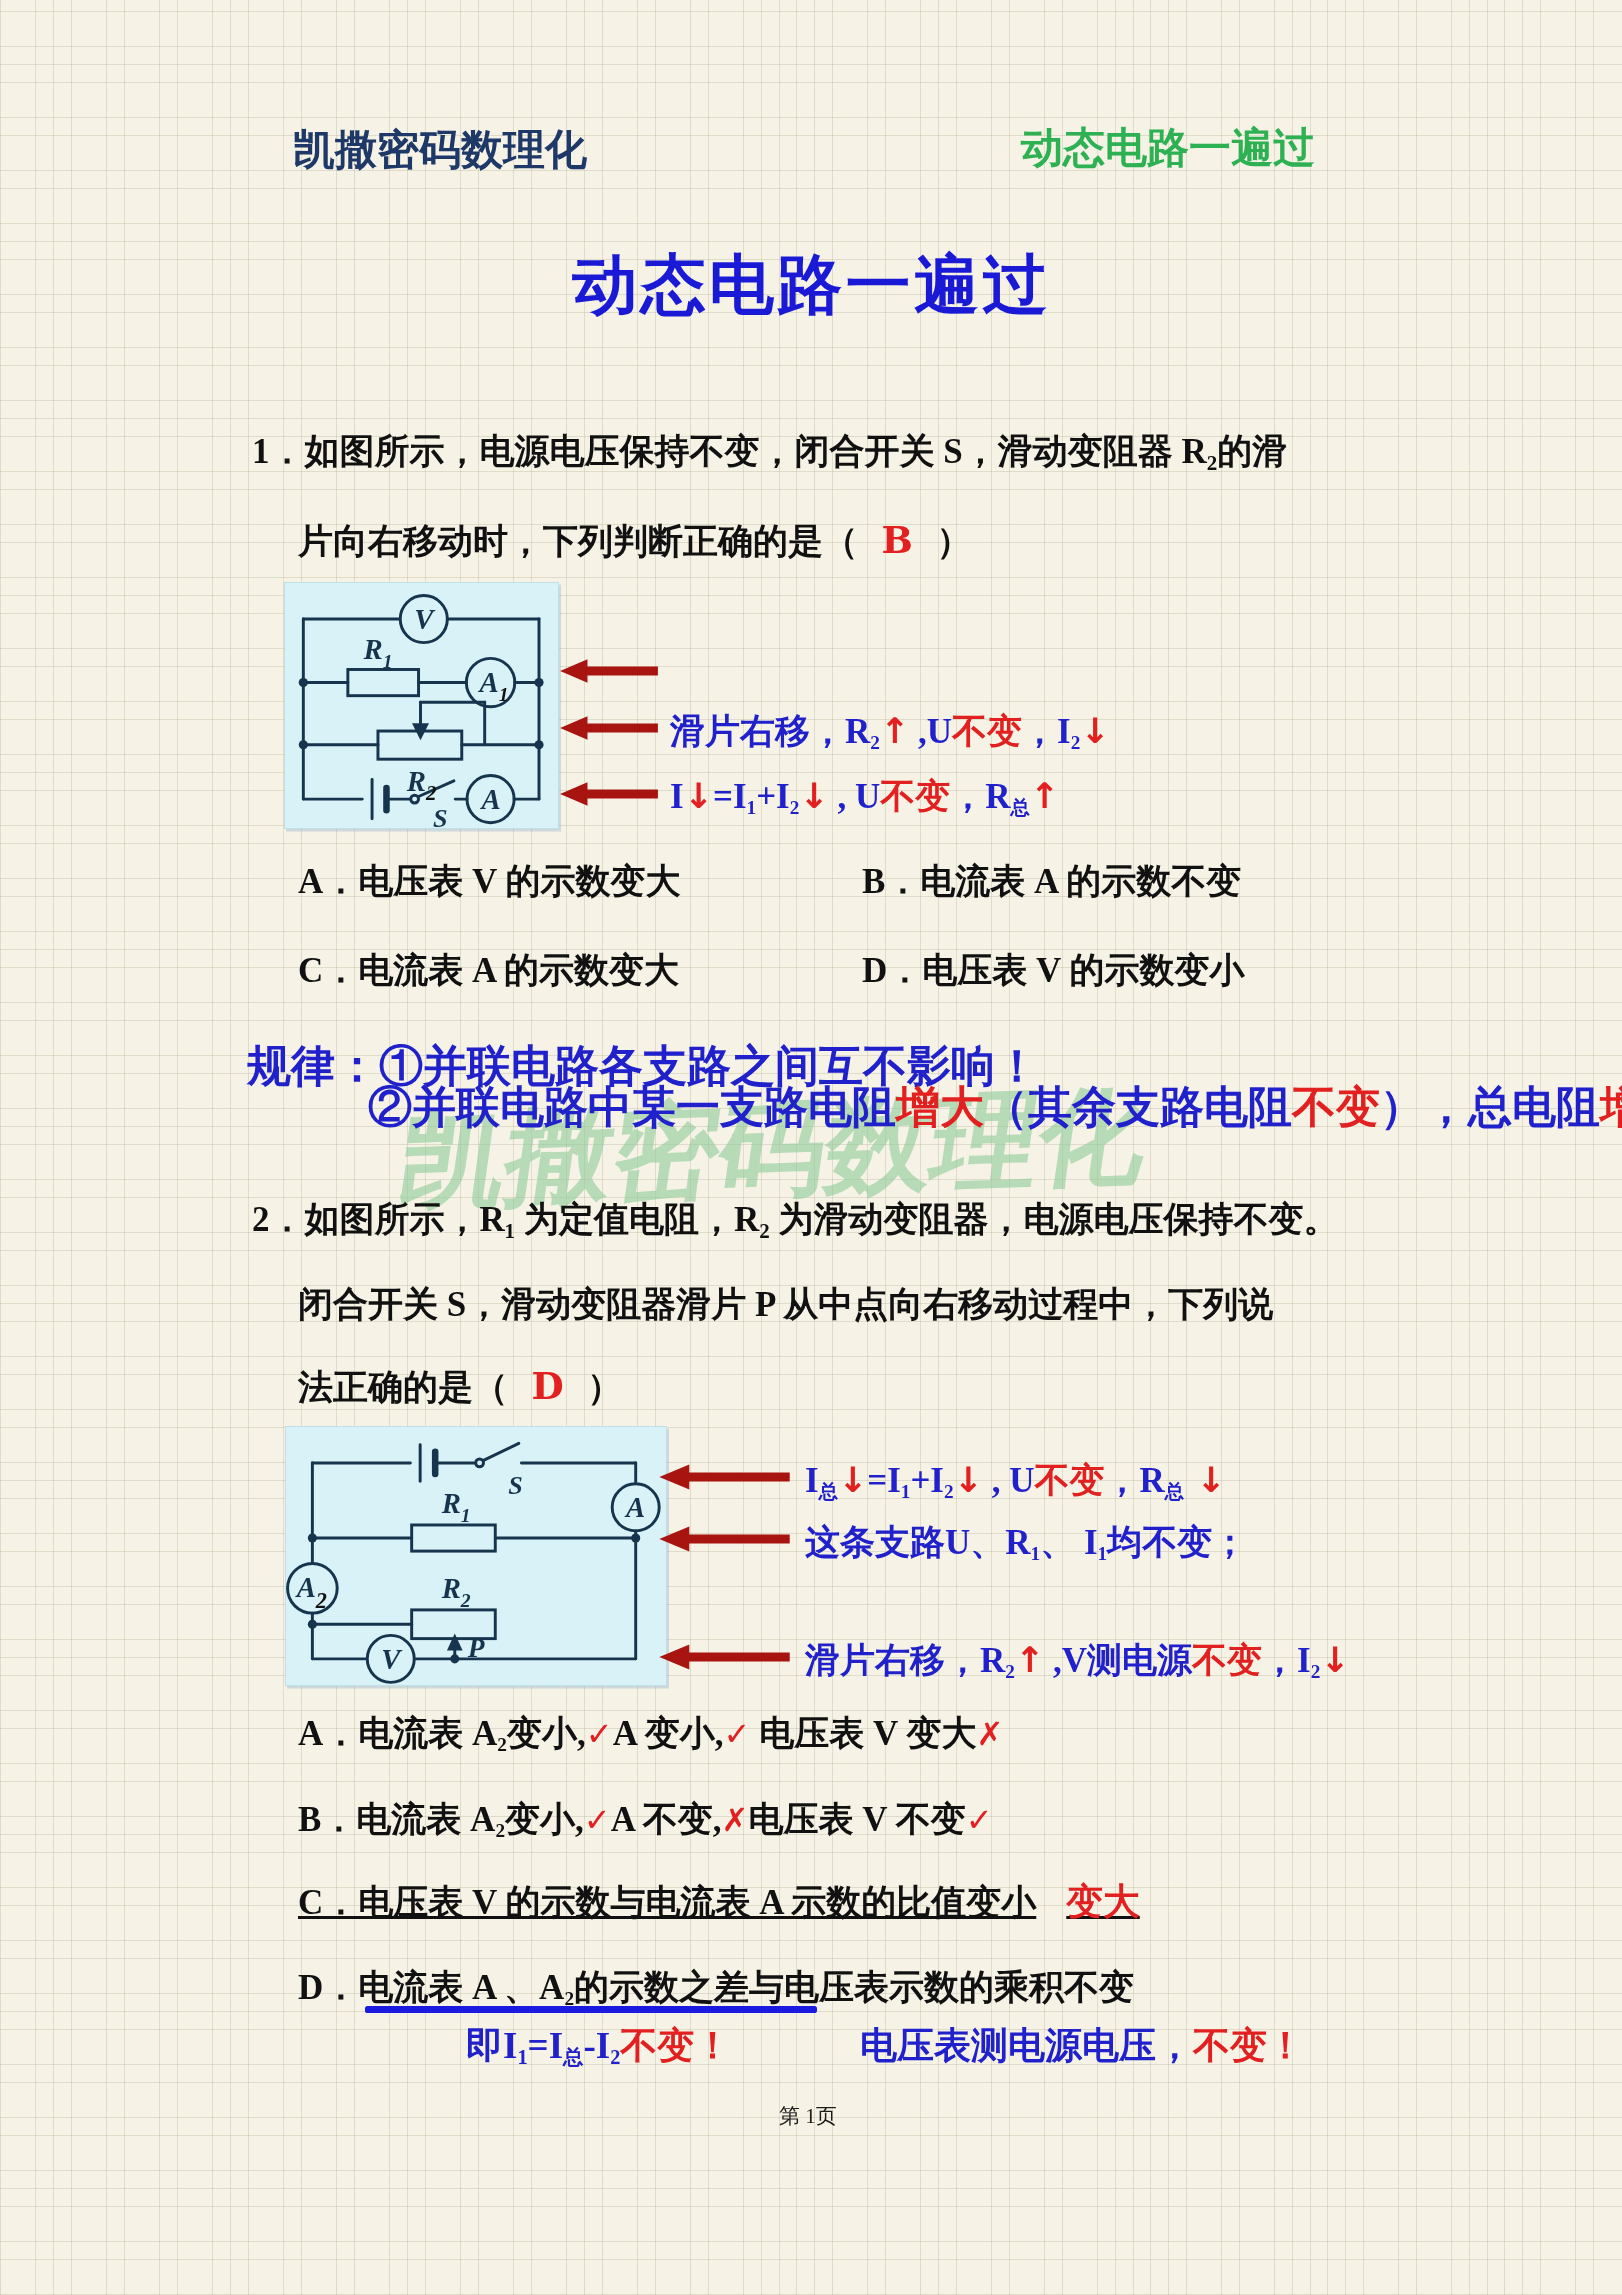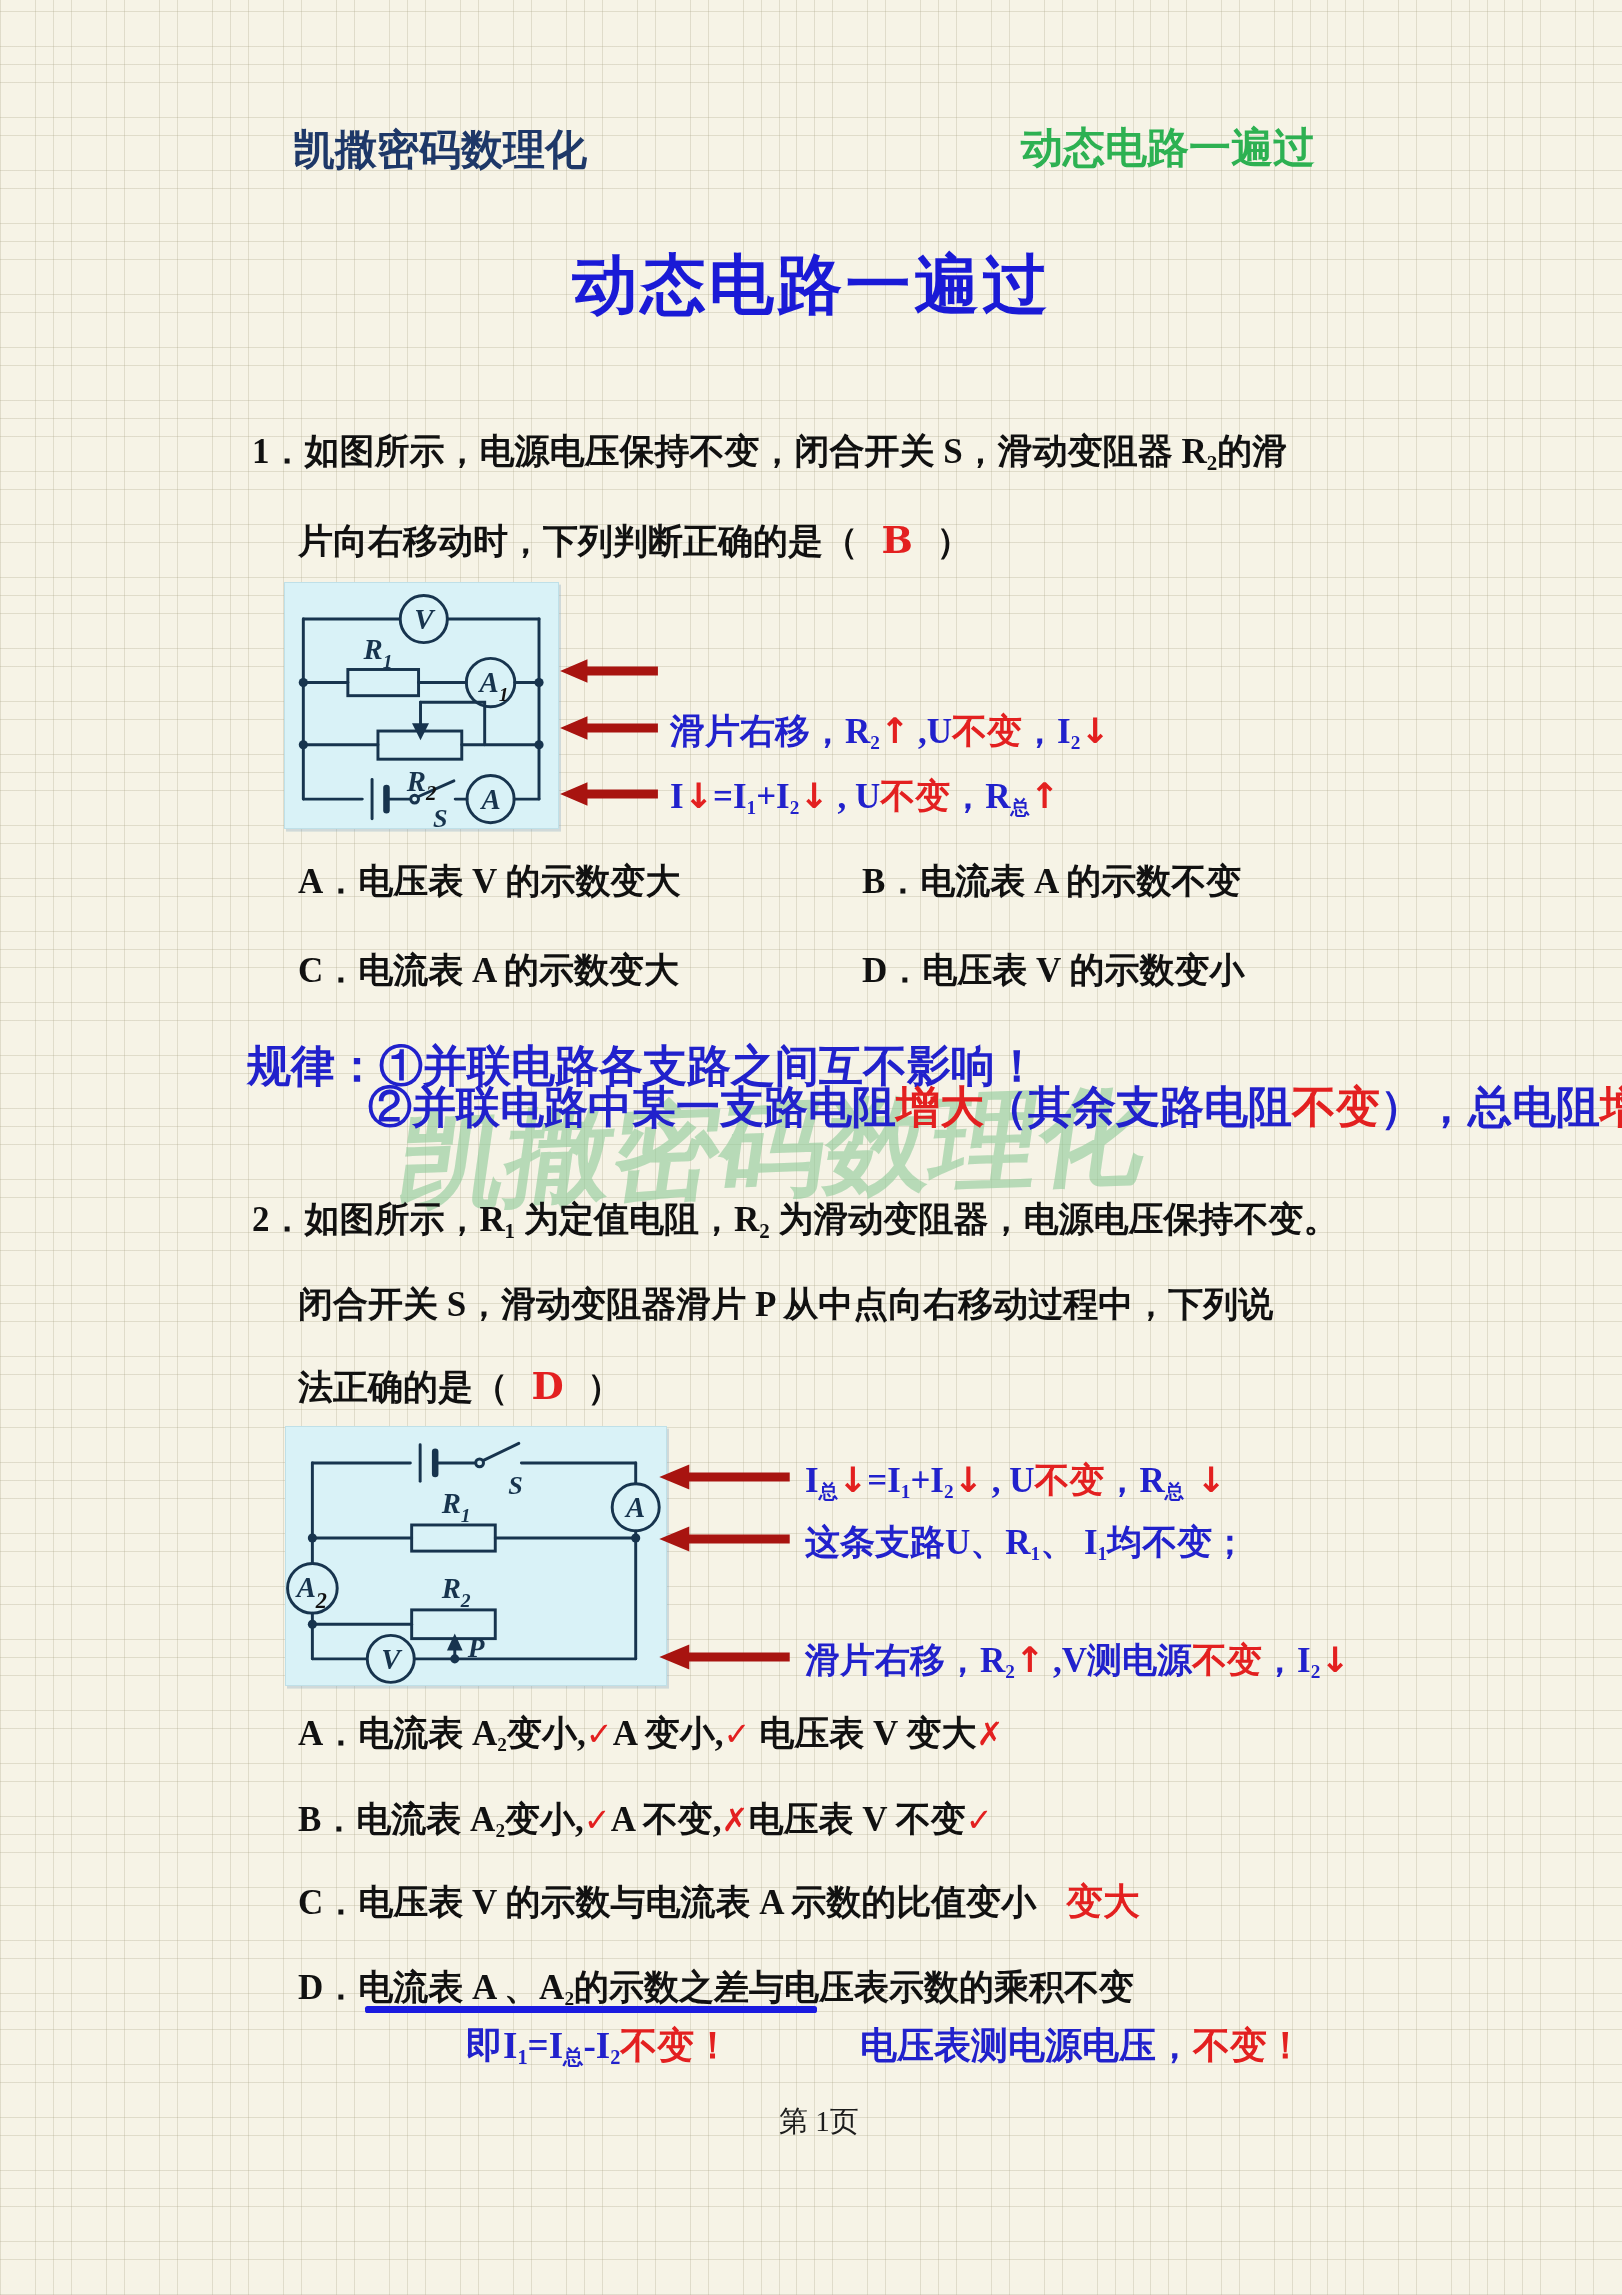--- a/index.html
+++ b/index.html
@@ -14,21 +14,21 @@
   .abs{position:absolute;}
   .hdr-left{font-size:42px;font-weight:800;color:#1e3868;white-space:nowrap;}
   .hdr-right{font-size:42px;font-weight:800;color:#2db152;white-space:nowrap;}
   .title{left:0;top:241px;width:100%;text-align:center;font-size:65px;font-weight:800;
          color:#1a1ad6;letter-spacing:3.3px;}
   .qtext{font-size:35px;font-weight:600;white-space:nowrap;}
   .opt{font-size:35px;font-weight:600;white-space:nowrap;}
   .ann{font-size:35px;font-weight:700;white-space:nowrap;}
   .rule{font-size:44px;font-weight:700;color:#2121cc;white-space:nowrap;}
   .note{font-size:37px;font-weight:700;white-space:nowrap;}
-  .footer{font-size:29px;color:#1c1c1c;white-space:nowrap;}
+  .footer{font-size:21px;color:#1c1c1c;white-space:nowrap;}
   .watermark{left:402px;top:1078px;font-size:106px;font-weight:700;
              color:rgba(141,201,152,.60);transform:skewX(-10deg) rotate(-2deg);
              white-space:nowrap;z-index:0;}
   .circuit{background:#d9f2f7;border:0.7px solid #bfe0e8;box-shadow:2px 2.6px 0 rgba(120,160,190,.30);}
   .ubar{background:#1a1ae0;border-radius:2.6px;}
   
   .seg.blue{color:#2121cc;}
   .seg.red{color:#e32020;}
   .seg.black{color:#111;}
   .seg.sub{font-size:.55em;vertical-align:-.30em;font-weight:700;}
@@ -191,21 +191,21 @@
     <svg class="arrowsvg" width="131" height="30" viewBox="0 0 200 46">
         <polygon points="0,23 46,4 46,16 200,16 200,30 46,30 46,42" fill="#a81410"></polygon>
       </svg>
   </div>
   <div class="abs ann" style="left:805px;top:1457px;"><span class="seg blue">I</span><span class="seg blue sub">总</span><span class="seg red arr">↓</span><span class="seg blue">=I</span><span class="seg blue sub">1</span><span class="seg blue">+I</span><span class="seg blue sub">2</span><span class="seg red arr">↓</span><span class="seg blue"> , U</span><span class="seg red">不变</span><span class="seg blue">，R</span><span class="seg blue sub">总</span><span class="seg red arr"> ↓</span></div>
   <div class="abs ann" style="left:805px;top:1519px;"><span class="seg blue">这条支路U、R</span><span class="seg blue sub">1</span><span class="seg blue">、 I</span><span class="seg blue sub">1</span><span class="seg blue">均不变；</span></div>
   <div class="abs ann" style="left:805px;top:1637px;"><span class="seg blue">滑片右移，R</span><span class="seg blue sub">2</span><span class="seg red arr">↑</span><span class="seg blue"> ,V测电源</span><span class="seg red">不变</span><span class="seg blue">，I</span><span class="seg blue sub">2</span><span class="seg red arr">↓</span></div>
 
   <div class="abs opt" style="left:298px;top:1710px;"><span class="seg black">A．电流表 A</span><span class="seg black sub">2</span><span class="seg black">变小,</span><span class="seg red check">✓</span><span class="seg black">A 变小,</span><span class="seg red check">✓</span><span class="seg black"> 电压表 V 变大</span><span class="seg red check">✗</span></div>
   <div class="abs opt" style="left:298px;top:1796px;"><span class="seg black">B．电流表 A</span><span class="seg black sub">2</span><span class="seg black">变小,</span><span class="seg red check">✓</span><span class="seg black">A 不变,</span><span class="seg red check">✗</span><span class="seg black">电压表 V 不变</span><span class="seg red check">✓</span></div>
-  <div class="abs opt" style="left:298px;top:1878px;"><span class="seg black">C．电压表 V 的示数与电流表 A 示数的比值变小</span><span class="seg red cbig">变大</span></div>
+  <div class="abs opt" style="left:298px;top:1878px;text-decoration:underline;"><span class="seg black">C．电压表 V 的示数与电流表 A 示数的比值变小</span><span class="seg red cbig">变大</span></div>
   <div class="abs opt" style="left:298px;top:1964px;"><span class="seg black">D．电流表 A 、A</span><span class="seg black sub">2</span><span class="seg black">的示数之差与电压表示数的乘积不变</span></div>
 
   <div class="abs ubar" style="left:365px;top:2006px;width:452px;height:7.2px;"></div>
 
   <div class="abs note" style="left:466px;top:2021px;text-align:center;"><span class="seg blue">即I</span><span class="seg blue sub">1</span><span class="seg blue">=I</span><span class="seg blue sub">总</span><span class="seg blue">-I</span><span class="seg blue sub">2</span><span class="seg red">不变！</span></div>
   <div class="abs note" style="left:860px;top:2021px;"><span class="seg blue">电压表测电源电压，</span><span class="seg red">不变！</span></div>
 
   <div class="abs footer" style="left:779px;top:2102px;">第 1页</div>
 
 </div>

